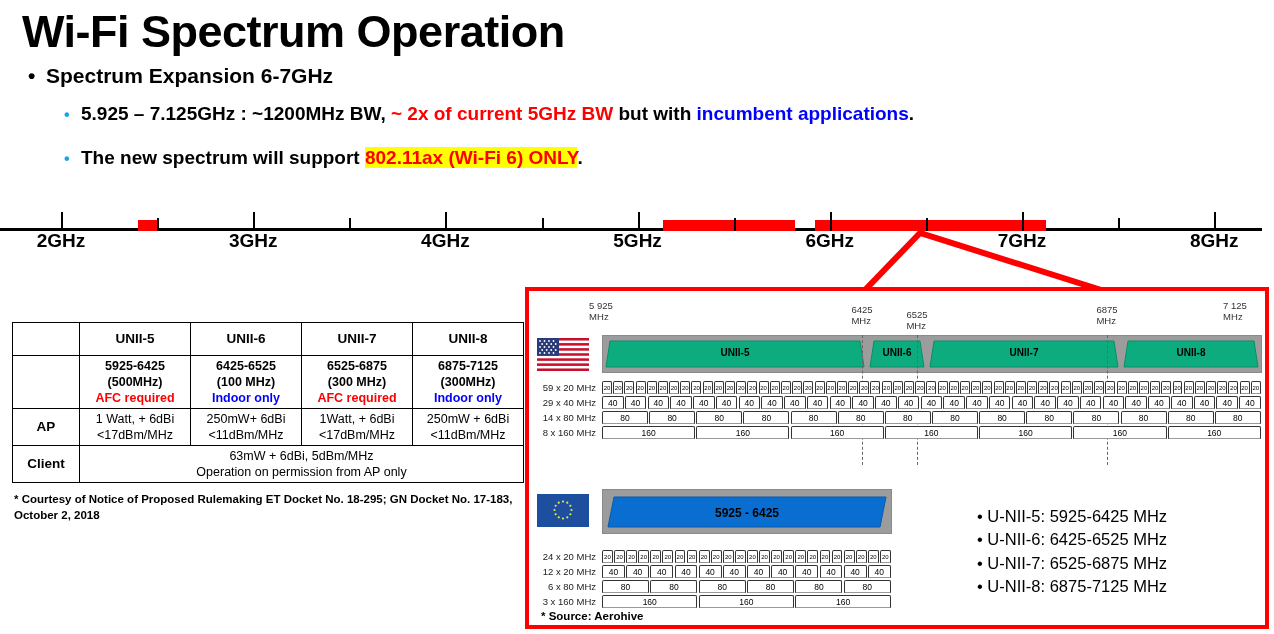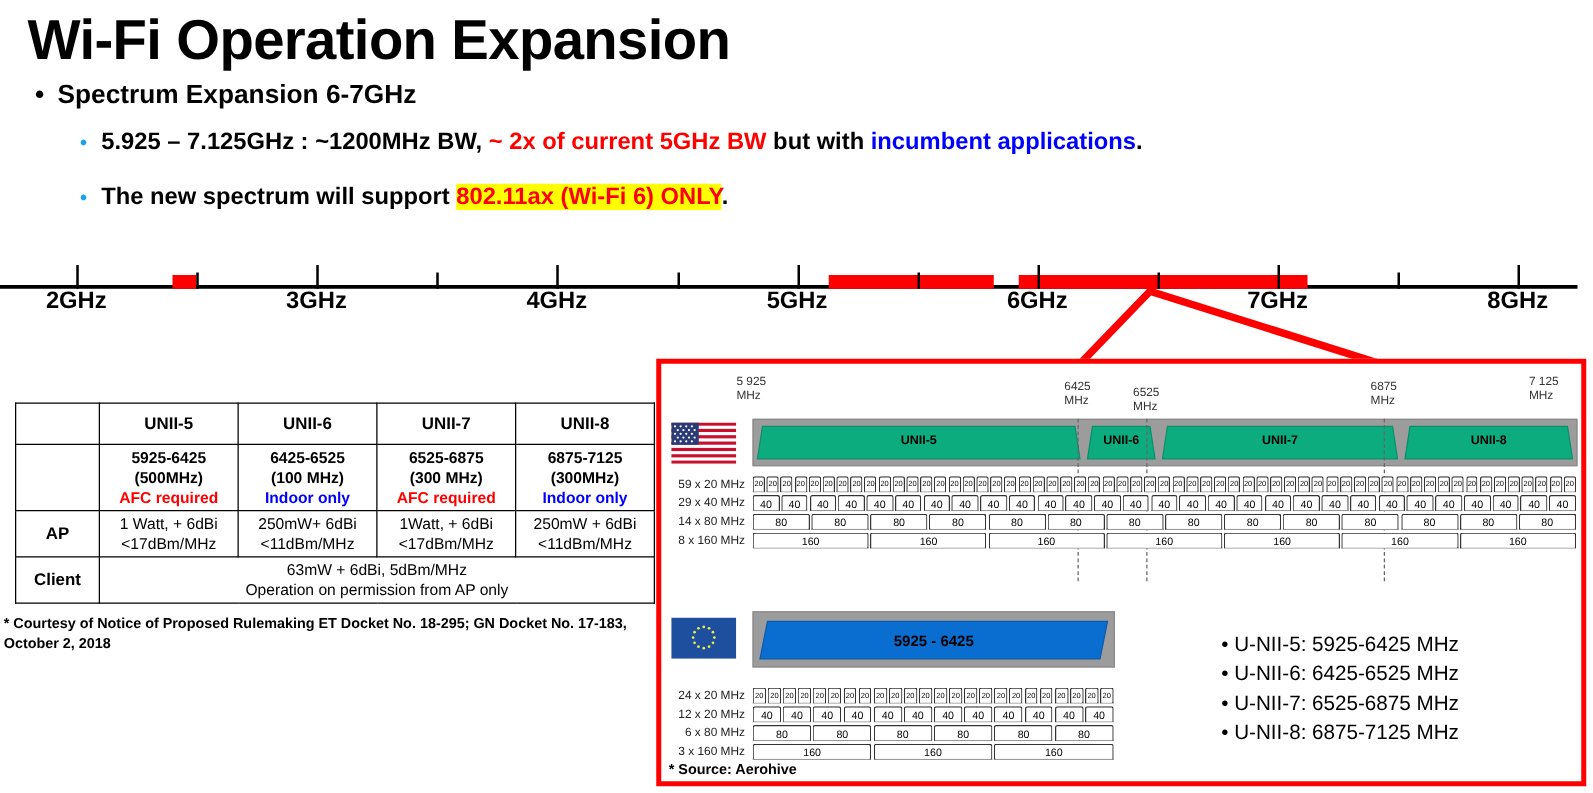--- a/index.html
+++ b/index.html
@@ -81,21 +81,21 @@
     line-height: 1.28;
   }
   #spec-table th { font-weight: bold; font-size: 13.5px; height: 28px; }
   #spec-table .rowhead { font-weight: bold; font-size: 13.5px; width: 58px; }
   #spec-table .colspec { width: 102px; }
   #spec-table .bandcell { font-weight: bold; }
   #spec-table .bandcell .afc  { color: #ff0000; font-weight: bold; }
   #spec-table .bandcell .ind  { color: #0000ff; font-weight: bold; }
 
   #footnote {
-    position: absolute; left: 3px; top: 492px;
+    position: absolute; left: 14px; top: 492px;
     font-size: 11.5px; font-weight: bold; color: #000;
     width: 500px; line-height: 1.35;
   }
 
   
   #diagram {
     position: absolute; left: 525px; top: 287px;
     width: 744px; height: 342px;
     border: 4px solid #ff0000;
     background: #fff;
@@ -147,28 +147,28 @@
     border-radius: 2px 2px 0 0;
     overflow: hidden;
   }
 
   #eu-list {
     position: absolute; left: 448px; top: 214px;
     font-size: 16.5px; color: #000; line-height: 1.42;
     white-space: nowrap;
   }
   #source-note {
-    position: absolute; left: 6px; bottom: 3px;
+    position: absolute; left: 12px; bottom: 3px;
     font-size: 11.5px; font-weight: bold; color: #000;
   }
 </style>
 </head>
 <body>
 
-<div id="title">Wi-Fi Operation Expansion</div>
+<div id="title">Wi-Fi Spectrum Operation</div>
 
 <div id="bullet-l1">
   <span class="dot">•</span><span>Spectrum Expansion 6-7GHz</span>
 </div>
 
 <div class="bullet-l2" id="bullet-a">
   <span class="sdot">•</span><span>5.925 – 7.125GHz : ~1200MHz BW, </span><span class="red">~ 2x of current 5GHz BW</span><span> but with </span><span class="blue">incumbent applications</span><span>.</span>
 </div>
 
 <div class="bullet-l2" id="bullet-b">

